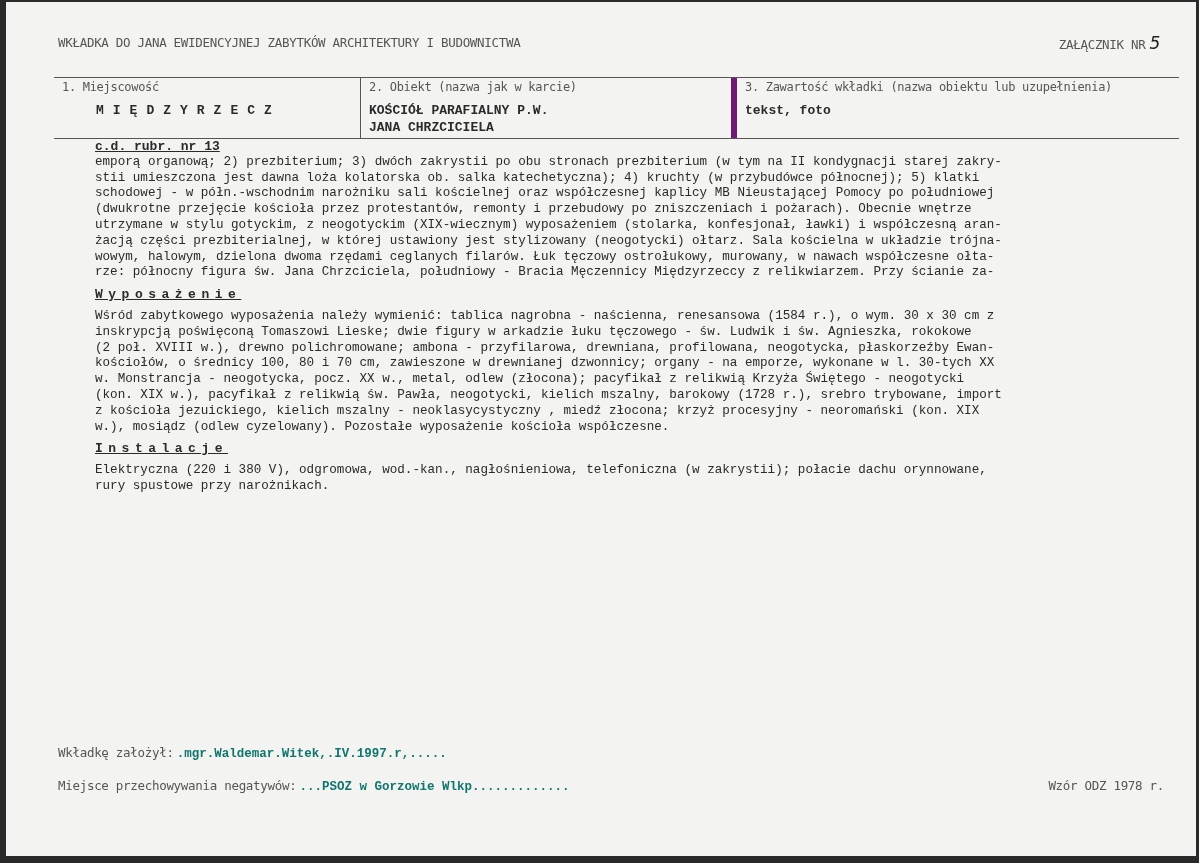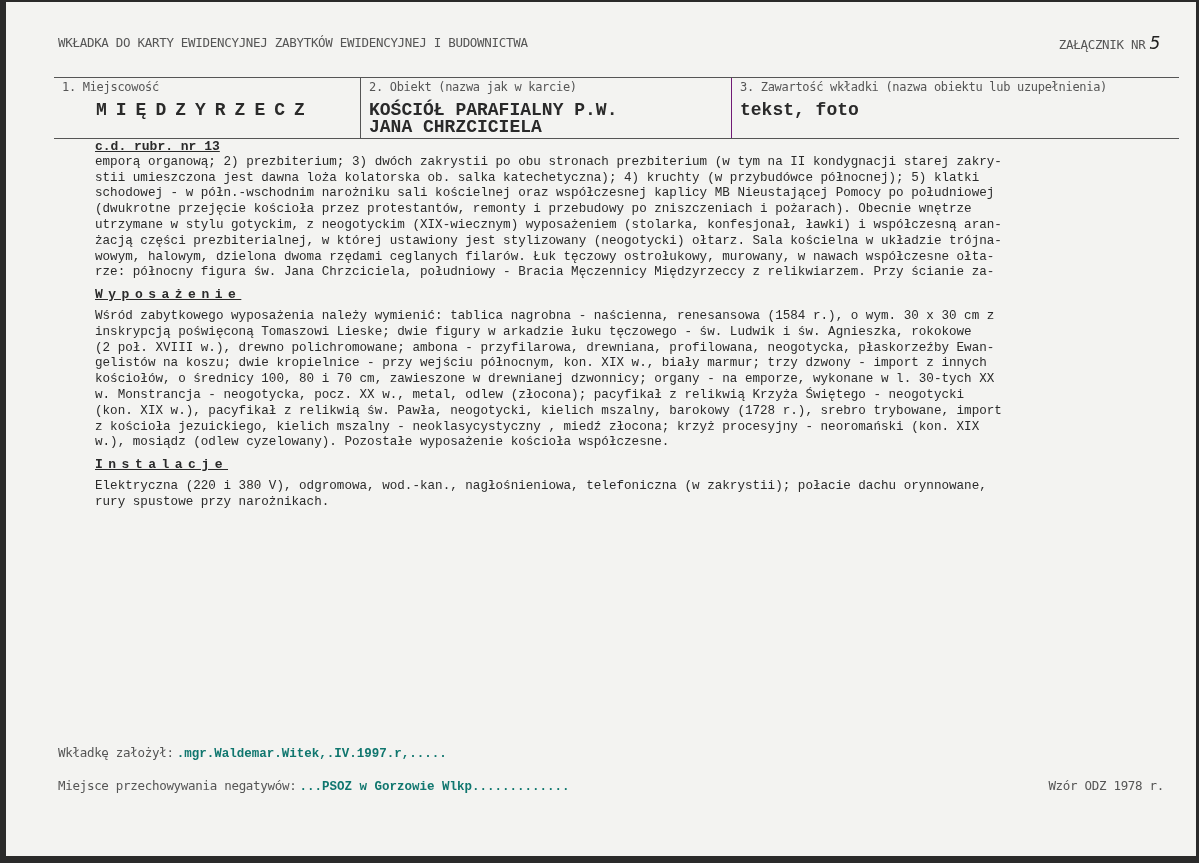--- a/index.html
+++ b/index.html
@@ -19,42 +19,42 @@
   .hdr-annex { position: absolute; right: 36px; top: 31px; font-size: 12.5px; }
   .hdr-annex .num { font-family: "DejaVu Sans", sans-serif; font-style: italic; font-size: 17px; color: #222; margin-left: 4px; }
 
   .grid {
     position: absolute; left: 48px; top: 67px; width: 1125px; height: 60px;
     border-top: 1.5px solid #555; border-bottom: 1.5px solid #555; margin-top: 8px;
   }
   .cell { position: absolute; top: 0; height: 60px; }
   .cell.c1 { left: 0; width: 306px; }
   .cell.c2 { left: 306px; width: 370px; border-left: 1px solid #555; }
-  .cell.c3 { left: 677px; width: 448px; border-left: 1px solid #701a75; }
+  .cell.c3 { left: 677px; width: 448px; border-left: 6px solid #701a75; }
   .cell .lbl { position: absolute; left: 8px; top: 2px; font-size: 12px; }
-  .cell .val { position: absolute; left: 8px; top: 24px; font-size: 18px; font-weight: bold; line-height: 17px; }
+  .cell .val { position: absolute; left: 8px; top: 24px; font-size: 13px; font-weight: bold; line-height: 17px; }
   .cell.c1 .val { left: 42px; letter-spacing: 9px; }
 
   .body { position: absolute; left: 89px; top: 137px; width: 1030px; font-size: 12.6px; line-height: 15.8px; }
   .body p { margin: 0; font-family: Liberation Mono, monospace; }
   .sec-head { font-weight: bold; text-decoration: underline; letter-spacing: 5.5px; font-size: 13px; margin: 6px 0 6px 0 !important; }
   .sec-head.first { letter-spacing: 0; margin-top: 0 !important; margin-bottom: 0 !important; }
   .line { white-space: pre; }
 
   .footer { position: absolute; font-size: 12.5px; }
   .f1 { left: 52px; top: 743px; }
   .f2 { left: 52px; top: 776px; }
   .f3 { right: 32px; top: 776px; }
   .filled { font-family: "Liberation Mono", monospace; color: #0f766e; font-weight: bold; }
 </style>
 </head>
 <body>
 
 <div class="sheet">
-  <div class="hdr-title thin">WKŁADKA DO KARTY EWIDENCYJNEJ ZABYTKÓW EWIDENCYJNEJ I BUDOWNICTWA</div>
+  <div class="hdr-title thin">WKŁADKA DO JANA EWIDENCYJNEJ ZABYTKÓW ARCHITEKTURY I BUDOWNICTWA</div>
   <div class="hdr-annex thin">
     <span>ZAŁĄCZNIK NR</span><span class="num">5</span>
   </div>
 
   <div class="grid">
     <div class="cell c1">
       <div class="lbl thin">1. Miejscowość</div>
       <div class="val mono">MIĘDZYRZECZ</div>
     </div>
     <div class="cell c2">
@@ -81,21 +81,20 @@
       <div class="line">żacją części prezbiterialnej, w której ustawiony jest stylizowany (neogotycki) ołtarz. Sala kościelna w układzie trójna-</div>
       <div class="line">wowym, halowym, dzielona dwoma rzędami ceglanych filarów. Łuk tęczowy ostrołukowy, murowany, w nawach współczesne ołta-</div>
       <div class="line">rze: północny figura św. Jana Chrzciciela, południowy - Bracia Męczennicy Międzyrzeccy z relikwiarzem. Przy ścianie za-</div>
     </div>
 
     <p class="sec-head">Wyposażenie</p>
     <div>
       <div class="line">Wśród zabytkowego wyposażenia należy wymienić: tablica nagrobna - naścienna, renesansowa (1584 r.), o wym. 30 x 30 cm z</div>
       <div class="line">inskrypcją poświęconą Tomaszowi Lieske; dwie figury w arkadzie łuku tęczowego - św. Ludwik i św. Agnieszka, rokokowe</div>
       <div class="line">(2 poł. XVIII w.), drewno polichromowane; ambona - przyfilarowa, drewniana, profilowana, neogotycka, płaskorzeźby Ewan-</div>
-      <div class="line">gelistów na koszu; dwie kropielnice - przy wejściu północnym, kon. XIX w., biały marmur; trzy dzwony - import z innych</div>
       <div class="line">kościołów, o średnicy 100, 80 i 70 cm, zawieszone w drewnianej dzwonnicy; organy - na emporze, wykonane w l. 30-tych XX</div>
       <div class="line">w. Monstrancja - neogotycka, pocz. XX w., metal, odlew (złocona); pacyfikał z relikwią Krzyża Świętego - neogotycki</div>
       <div class="line">(kon. XIX w.), pacyfikał z relikwią św. Pawła, neogotycki, kielich mszalny, barokowy (1728 r.), srebro trybowane, import</div>
       <div class="line">z kościoła jezuickiego, kielich mszalny - neoklasycystyczny , miedź złocona; krzyż procesyjny - neoromański (kon. XIX</div>
       <div class="line">w.), mosiądz (odlew cyzelowany). Pozostałe wyposażenie kościoła współczesne.</div>
     </div>
 
     <p class="sec-head">Instalacje</p>
     <div>
       <div class="line">Elektryczna (220 i 380 V), odgromowa, wod.-kan., nagłośnieniowa, telefoniczna (w zakrystii); połacie dachu orynnowane,</div>

